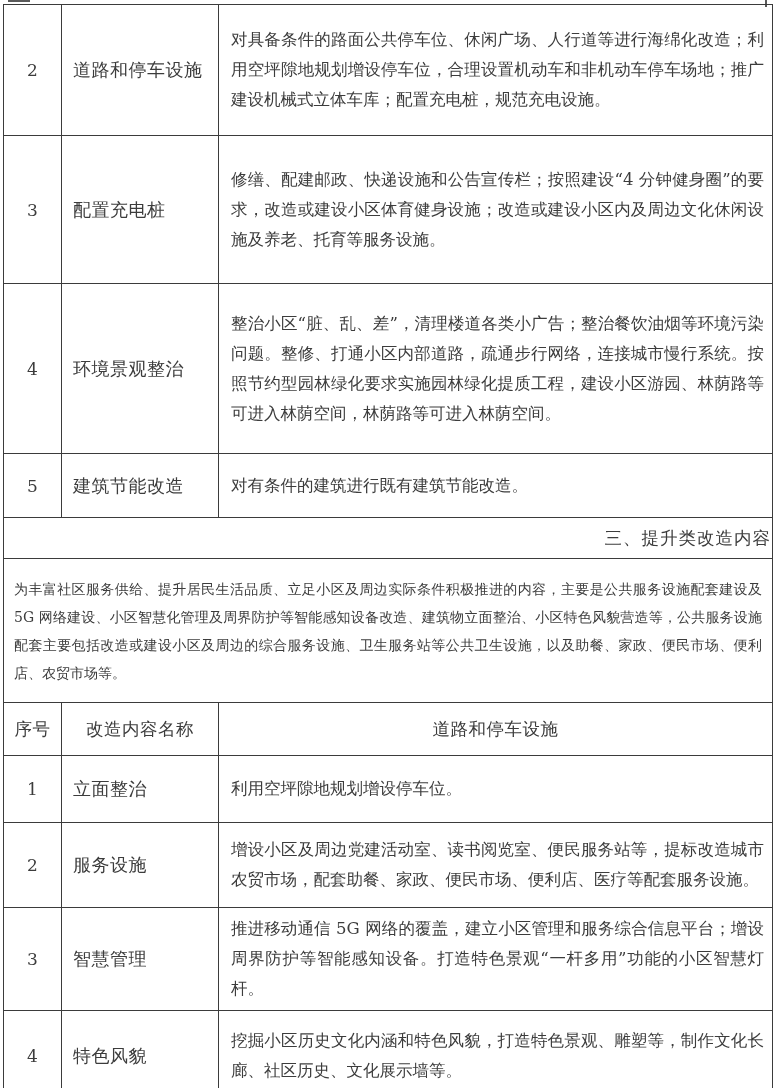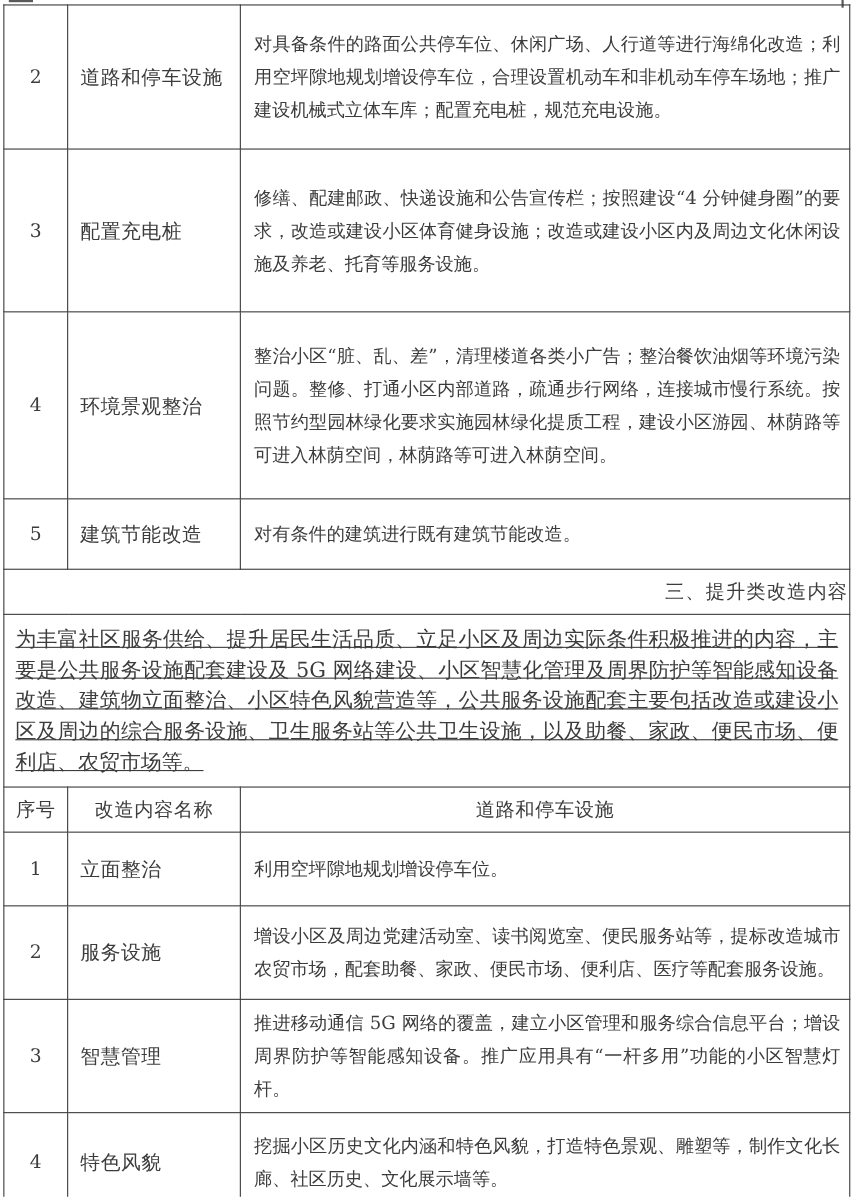--- a/index.html
+++ b/index.html
@@ -46,26 +46,25 @@
     padding: 6px 8px 6px 12px;
     text-align: justify;
     text-justify: inter-ideograph;
   }
   td.section-title {
     text-align: right;
     font-size: 17.5px;
     letter-spacing: 1px;
   }
   td.intro {
-    font-size: 19px;
+    font-size: 14px;
     line-height: 28px;
     padding: 8px 10px;
     text-align: justify;
     text-justify: inter-ideograph;
-    text-decoration: underline;
   }
   tr.header-row td {
     text-align: center;
     font-size: 17.5px;
     letter-spacing: 0.5px;
   }
   
   .artifact {
     position: absolute;
     background: #5a5a5a;
@@ -105,39 +104,39 @@
       <td class="num">5</td>
       <td class="name">建筑节能改造</td>
       <td class="detail">对有条件的建筑进行既有建筑节能改造。</td>
     </tr>
     <tr style="height:41px;">
       <td class="section-title" colspan="3">三、提升类改造内容</td>
     </tr>
     <tr style="height:144px;">
       <td class="intro" colspan="3">为丰富社区服务供给、提升居民生活品质、立足小区及周边实际条件积极推进的内容，主要是公共服务设施配套建设及 5G 网络建设、小区智慧化管理及周界防护等智能感知设备改造、建筑物立面整治、小区特色风貌营造等，公共服务设施配套主要包括改造或建设小区及周边的综合服务设施、卫生服务站等公共卫生设施，以及助餐、家政、便民市场、便利店、农贸市场等。</td>
     </tr>
-    <tr class="header-row" style="height:41px;">
+    <tr class="header-row" style="height:53px;">
       <td>序号</td>
       <td>改造内容名称</td>
       <td>道路和停车设施</td>
     </tr>
     <tr style="height:67px;">
       <td class="num">1</td>
       <td class="name">立面整治</td>
       <td class="detail">利用空坪隙地规划增设停车位。</td>
     </tr>
     <tr style="height:85px;">
       <td class="num">2</td>
       <td class="name">服务设施</td>
       <td class="detail">增设小区及周边党建活动室、读书阅览室、便民服务站等，提标改造城市农贸市场，配套助餐、家政、便民市场、便利店、医疗等配套服务设施。</td>
     </tr>
     <tr style="height:85px;">
       <td class="num">3</td>
       <td class="name">智慧管理</td>
-      <td class="detail">推进移动通信 5G 网络的覆盖，建立小区管理和服务综合信息平台；增设周界防护等智能感知设备。推广应用具有“一杆多用”功能的小区智慧灯杆。</td>
+      <td class="detail">推进移动通信 5G 网络的覆盖，建立小区管理和服务综合信息平台；增设周界防护等智能感知设备。打造特色景观“一杆多用”功能的小区智慧灯杆。</td>
     </tr>
     <tr style="height:90px;">
       <td class="num">4</td>
       <td class="name">特色风貌</td>
       <td class="detail">挖掘小区历史文化内涵和特色风貌，打造特色景观、雕塑等，制作文化长廊、社区历史、文化展示墙等。</td>
     </tr>
   </tbody>
 </table>
 
 </body></html>

